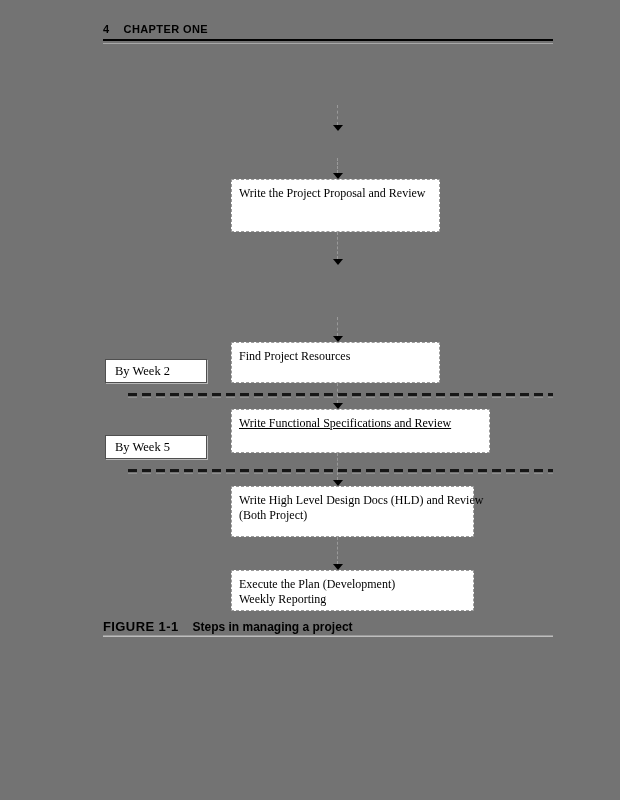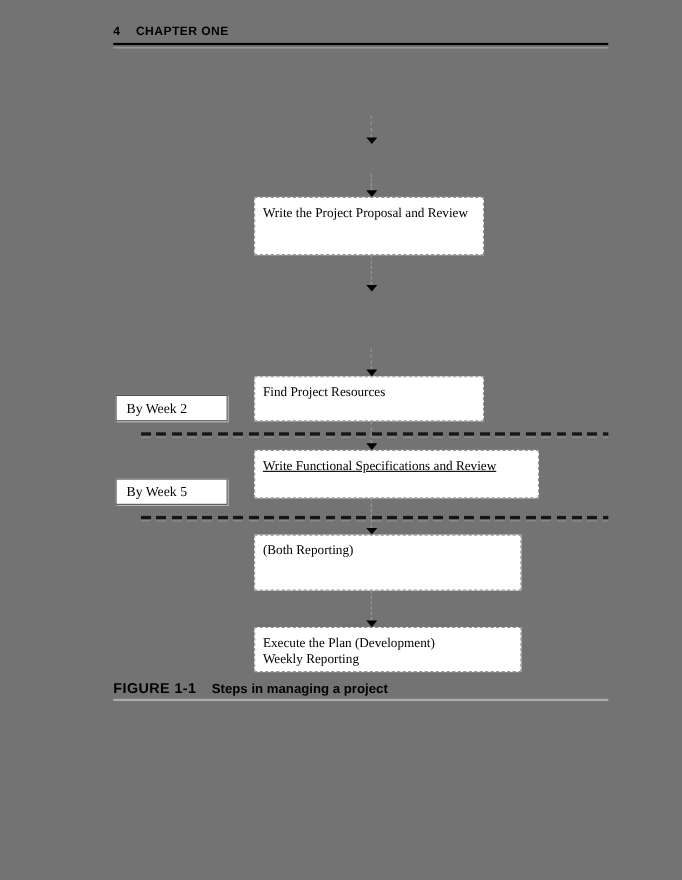--- a/index.html
+++ b/index.html
@@ -64,21 +64,22 @@
 
   <div class="step" style="left:231px;top:342px;width:209px;height:41px;">
     <span>Find Project Resources</span>
   </div>
 
   <div class="step" style="left:231px;top:409px;width:259px;height:44px;text-decoration:underline;">
     <span>Write Functional Specifications and Review</span>
   </div>
 
   <div class="step" style="left:231px;top:486px;width:243px;height:51px;">
-    <div>(Both Reporting)</div>
+    <div>Write High Level Design Docs (HLD) and Review</div>
+    <div>(Both Project)</div>
   </div>
 
   <div class="step" style="left:231px;top:570px;width:243px;height:41px;">
     <div>Execute the Plan (Development)</div>
     <div>Weekly Reporting</div>
   </div>
 
   <div class="arrow" style="left:332px;top:105px;height:26px;">
     <div class="shaft"></div>
     <div class="head"></div>

